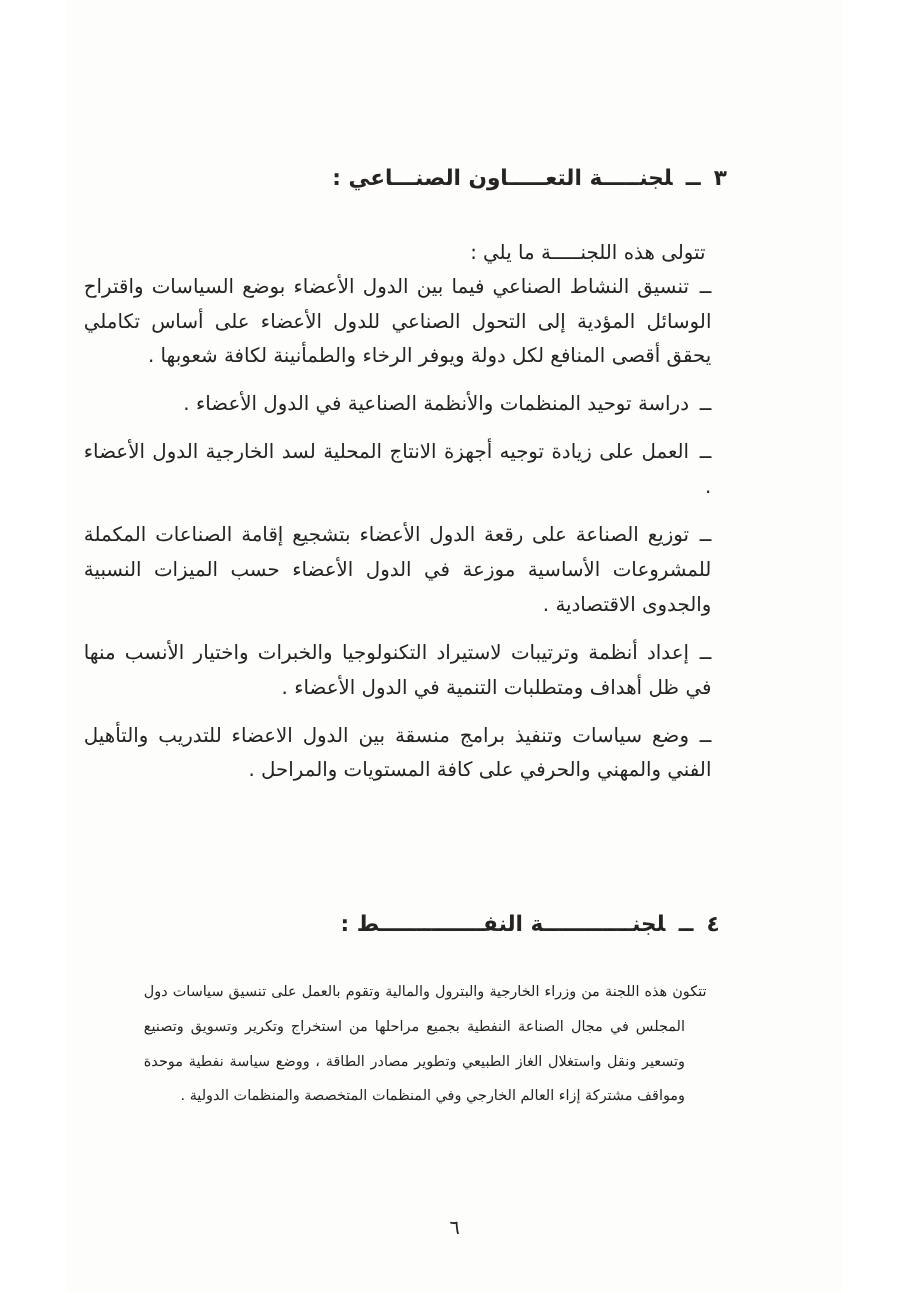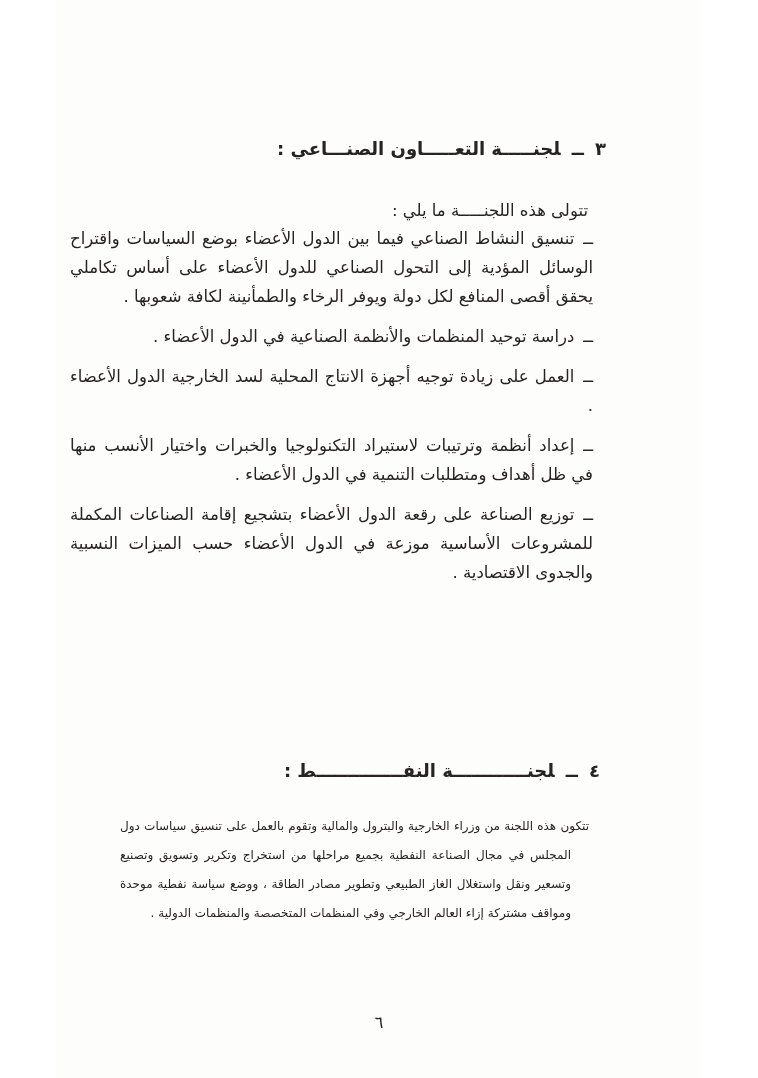--- a/index.html
+++ b/index.html
@@ -94,24 +94,27 @@
     <div class="item">
       <span class="dash">ــ</span><span>تنسيق النشاط الصناعي فيما بين الدول الأعضاء بوضع السياسات واقتراح الوسائل المؤدية إلى التحول الصناعي للدول الأعضاء على أساس تكاملي يحقق أقصى المنافع لكل دولة ويوفر الرخاء والطمأنينة لكافة شعوبها .</span>
     </div>
     <div class="item">
       <span class="dash">ــ</span><span>دراسة توحيد المنظمات والأنظمة الصناعية في الدول الأعضاء .</span>
     </div>
     <div class="item">
       <span class="dash">ــ</span><span>العمل على زيادة توجيه أجهزة الانتاج المحلية لسد الخارجية الدول الأعضاء .</span>
     </div>
     <div class="item">
+      <span class="dash">ــ</span><span>توزيع الصناعة على رقعة الدول الأعضاء بتشجيع إقامة الصناعات المكملة للمشروعات الأساسية موزعة في الدول الأعضاء حسب الميزات النسبية والجدوى الاقتصادية .</span>
+    </div>
+    <div class="item">
       <span class="dash">ــ</span><span>إعداد أنظمة وترتيبات لاستيراد التكنولوجيا والخبرات واختيار الأنسب منها في ظل أهداف ومتطلبات التنمية في الدول الأعضاء .</span>
     </div>
     <div class="item">
-      <span class="dash">ــ</span><span>توزيع الصناعة على رقعة الدول الأعضاء بتشجيع إقامة الصناعات المكملة للمشروعات الأساسية موزعة في الدول الأعضاء حسب الميزات النسبية والجدوى الاقتصادية .</span>
+      <span class="dash">ــ</span><span>وضع سياسات وتنفيذ برامج منسقة بين الدول الاعضاء للتدريب والتأهيل الفني والمهني والحرفي على كافة المستويات والمراحل .</span>
     </div>
   </div>
 
   <h2 class="sec-heading heading-4">
     <span class="sec-num">٤</span><span class="sec-dash">ــ</span><span>لجنــــــــــــة النفــــــــــــــط :</span>
   </h2>
 
   <p class="oil-paragraph">تتكون هذه اللجنة من وزراء الخارجية والبترول والمالية وتقوم بالعمل على تنسيق سياسات دول المجلس في مجال الصناعة النفطية بجميع مراحلها من استخراج وتكرير وتسويق وتصنيع وتسعير ونقل واستغلال الغاز الطبيعي وتطوير مصادر الطاقة ، ووضع سياسة نفطية موحدة ومواقف مشتركة إزاء العالم الخارجي وفي المنظمات المتخصصة والمنظمات الدولية .</p>
 
   <div class="page-number">٦</div>

